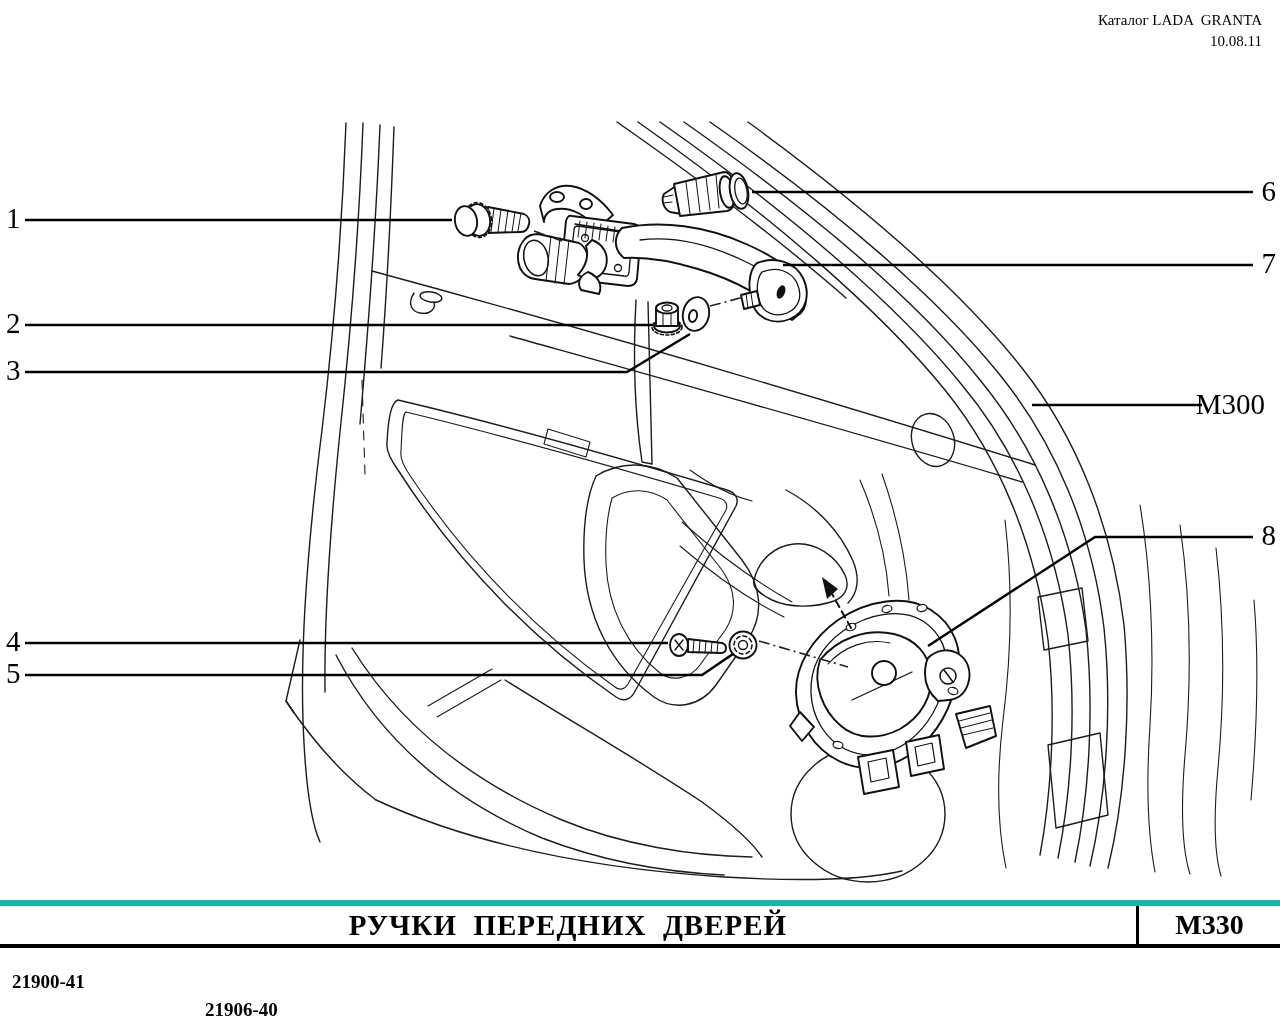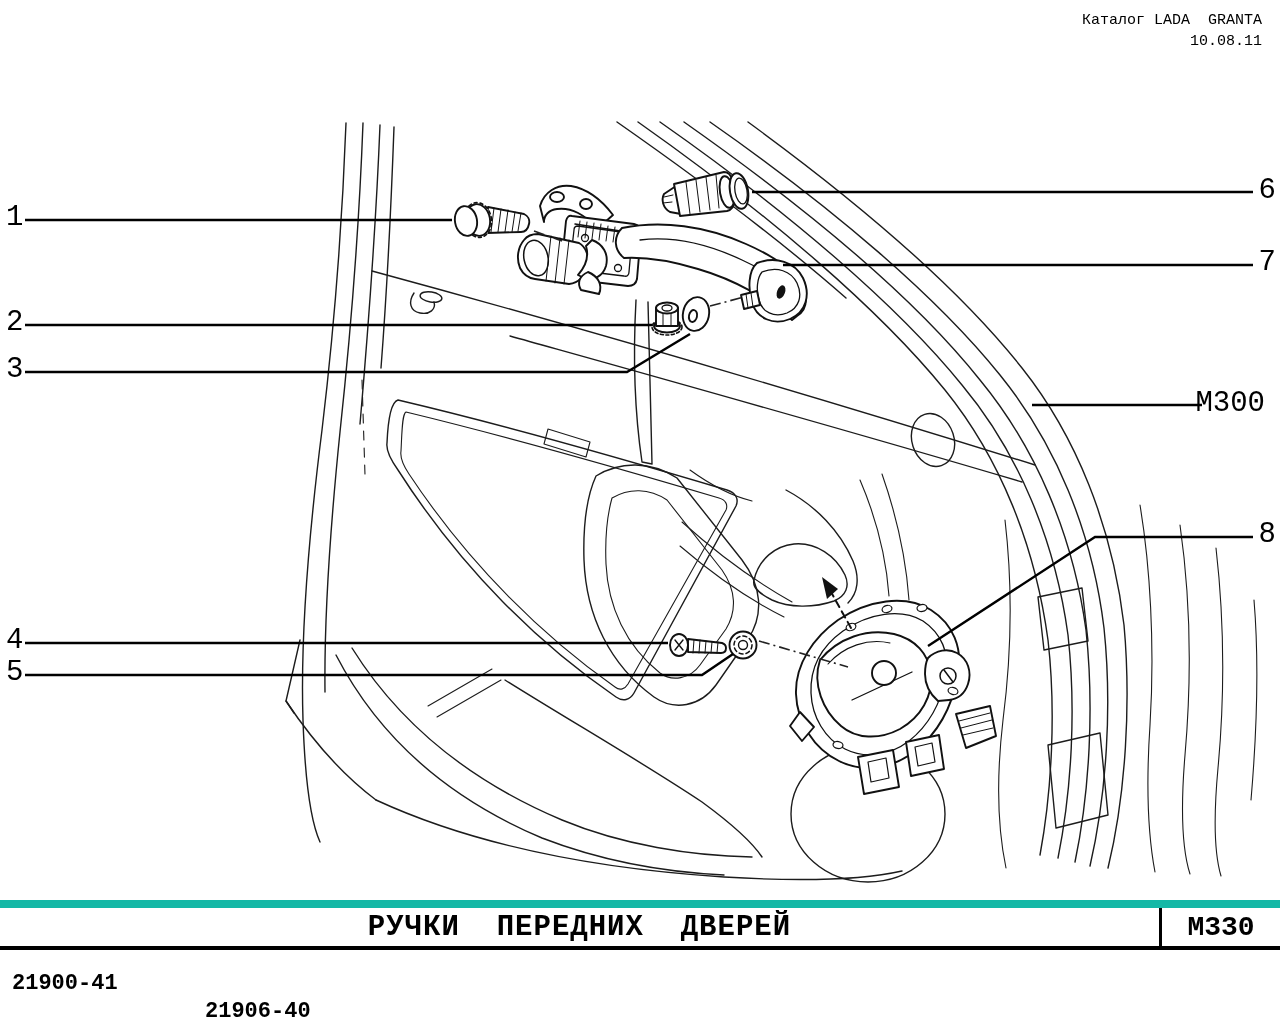--- a/index.html
+++ b/index.html
@@ -1,48 +1,48 @@
 <!DOCTYPE html>
 <html><head>
 <meta charset="utf-8">
 <style>
   html,body { margin:0; padding:0; background:#fff; }
   .page {
     position:relative; width:1280px; height:1021px; background:#ffffff;
-    font-family:Liberation Mono, monospace; color:#000; overflow:hidden;
+    font-family:Liberation Serif, serif; color:#000; overflow:hidden;
   }
   .hdr-line { position:absolute; right:18px; text-align:right; font-size:15px; white-space:pre; }
   #hdr-catalog { top:12px; }
   #hdr-date { top:33px;margin-left:12px; }
   svg.art { position:absolute; left:0; top:0; width:1280px; height:1021px; }
   .callout { position:absolute; font-size:29px; line-height:30px; }
   #c1 { left:6px;  top:203px; }
   #c2 { left:6px;  top:308px; }
   #c3 { left:6px;  top:355px; }
   #c4 { left:6px;  top:626px; }
   #c5 { left:6px;  top:658px; }
   #c6 { right:4px; top:176px; }
   #c7 { right:4px; top:248px; }
   #c8 { right:4px; top:520px; }
   #cM300 { right:15px; top:389px; }
   .titlebar {
     position:absolute; left:0; right:0; top:900px; height:38px;
-    border-top:8px solid #14b8a6; border-bottom:4px solid #000;
+    border-top:6px solid #14b8a6; border-bottom:4px solid #000;
     display:flex; align-items:stretch;
   }
   .titlebar .main {
     flex:1; display:flex; align-items:center; justify-content:center;
     font-weight:bold; font-size:29px; letter-spacing:1px; white-space:pre;
     border-right:3px solid #000;
   }
   .titlebar .code {
-    width:118px; display:flex; align-items:center; justify-content:center;
+    width:141px; display:flex; align-items:center; justify-content:center;
     font-weight:bold; font-size:28px;
   }
-  .variant-code { position:absolute; top:971px; font-weight:bold; font-size:22px; }
+  .variant-code { position:absolute; top:971px; font-weight:bold; font-size:19px; }
   #code-0 { left:12px; }
   #code-1 { left:205px;margin-top:28px; }
 </style>
 </head>
 <body>
 
 <div class="page">
 
   <div class="hdr-line" id="hdr-catalog">Каталог LADA  GRANTA</div>
   <div class="hdr-line" id="hdr-date">10.08.11</div>

